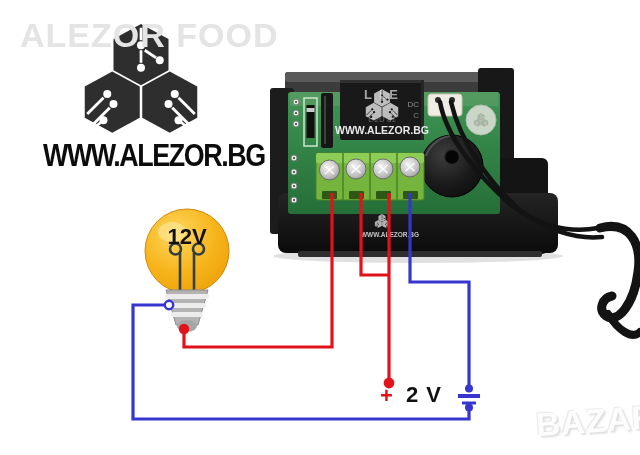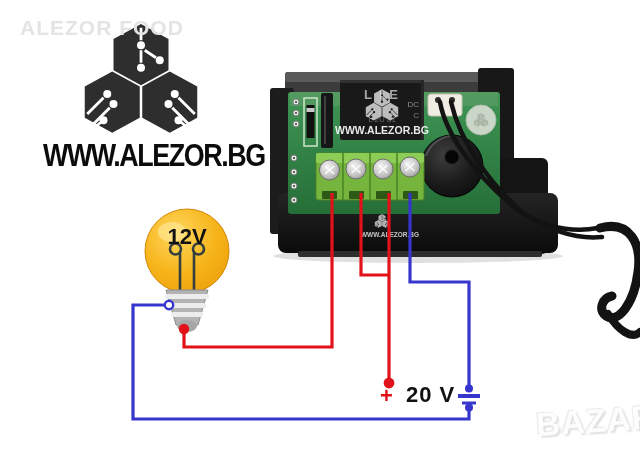--- a/index.html
+++ b/index.html
@@ -6,21 +6,21 @@
     --wire-live:#e11219;
     --wire-neutral:#3636cf;
     --logo-dark:#2e2e2e;
     --watermark-gray:#e4e4e4;
   }
   *{box-sizing:border-box;margin:0;padding:0}
   body{font-family:"Liberation Sans",sans-serif;background:#fff}
   .canvas{position:relative;width:640px;height:455px;background:#ffffff;overflow:hidden}
   .abs{position:absolute}
 
-  .wm-top{left:20px;top:16px;font-size:21px;font-weight:bold;color:var(--watermark-gray);
+  .wm-top{left:20px;top:16px;font-size:34px;font-weight:bold;color:var(--watermark-gray);
           letter-spacing:1px;z-index:6;white-space:nowrap}
   .logo-svg{left:78px;top:24px;width:126px;height:110px;z-index:5}
   .site-url{left:43px;top:138px;font-size:28px;font-weight:bold;color:#0c0c0c;
             letter-spacing:-1.5px;transform:scale(.96,1.12);transform-origin:left top;
             z-index:4;white-space:nowrap}
 
   .photo-svg{left:268px;top:58px;width:372px;height:287px;z-index:2}
   .bulb-svg{left:128px;top:198px;width:118px;height:140px;z-index:3}
   .wires-svg{left:0;top:0;width:640px;height:455px;z-index:7;pointer-events:none}
 
@@ -254,16 +254,16 @@
       <circle cx="469" cy="388.5" r="4" fill="var(--wire-neutral)"></circle>
       <line x1="458" y1="396" x2="480" y2="396" stroke="var(--wire-neutral)" stroke-width="4"></line>
       <line x1="462" y1="403" x2="476" y2="403" stroke="var(--wire-neutral)" stroke-width="3"></line>
       <circle cx="469" cy="407.5" r="4" fill="var(--wire-neutral)"></circle>
     </g>
     <circle cx="169" cy="305" r="4.2" fill="#ffffff" stroke="var(--wire-neutral)" stroke-width="2.4"></circle>
   </svg>
 
   <div class="abs bulb-label">12V</div>
   <div class="abs plus-label">+</div>
-  <div class="abs supply-label">20 V</div>
+  <div class="abs supply-label">2 V</div>
 
   <div class="abs bazar-wm">BAZAR</div>
 </div>
 
 </body></html>

